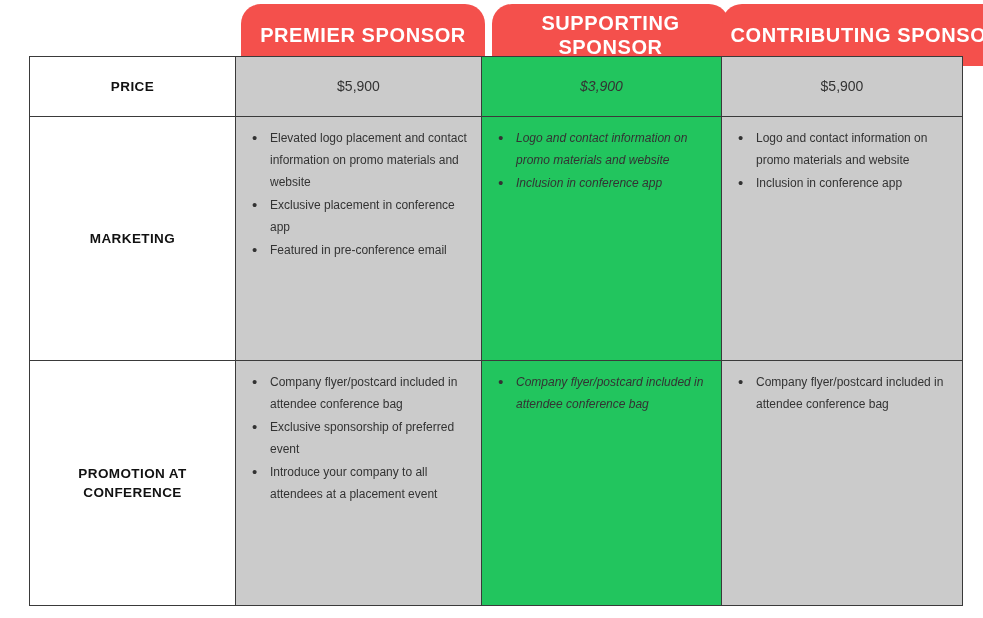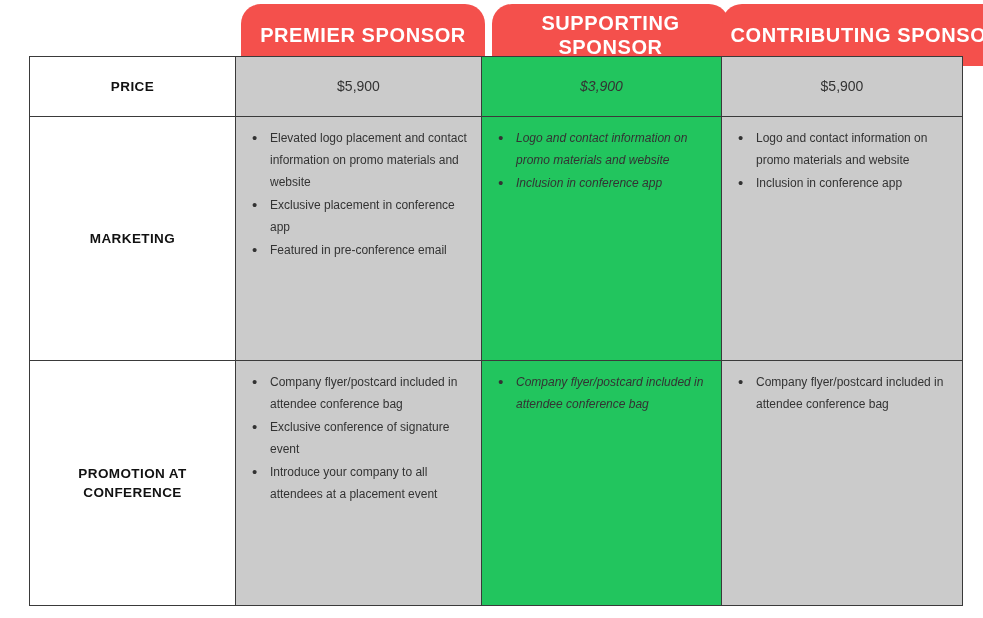--- a/index.html
+++ b/index.html
@@ -136,21 +136,21 @@
               <li>Logo and contact information on promo materials and website</li>
               <li>Inclusion in conference app</li>
             </ul>
           </td>
         </tr>
         <tr>
           <td class="rowlabel">PROMOTION AT CONFERENCE</td>
           <td class="cell shade bullets">
             <ul>
               <li>Company flyer/postcard included in attendee conference bag</li>
-              <li>Exclusive conference of signature event</li>
+              <li>Exclusive sponsorship of preferred event</li>
               <li>Introduce your company to all attendees at a placement event</li>
             </ul>
           </td>
           <td class="cell plain bullets">
             <ul>
               <li>Company flyer/postcard included in attendee conference bag</li>
             </ul>
           </td>
           <td class="cell shade bullets">
             <ul>

